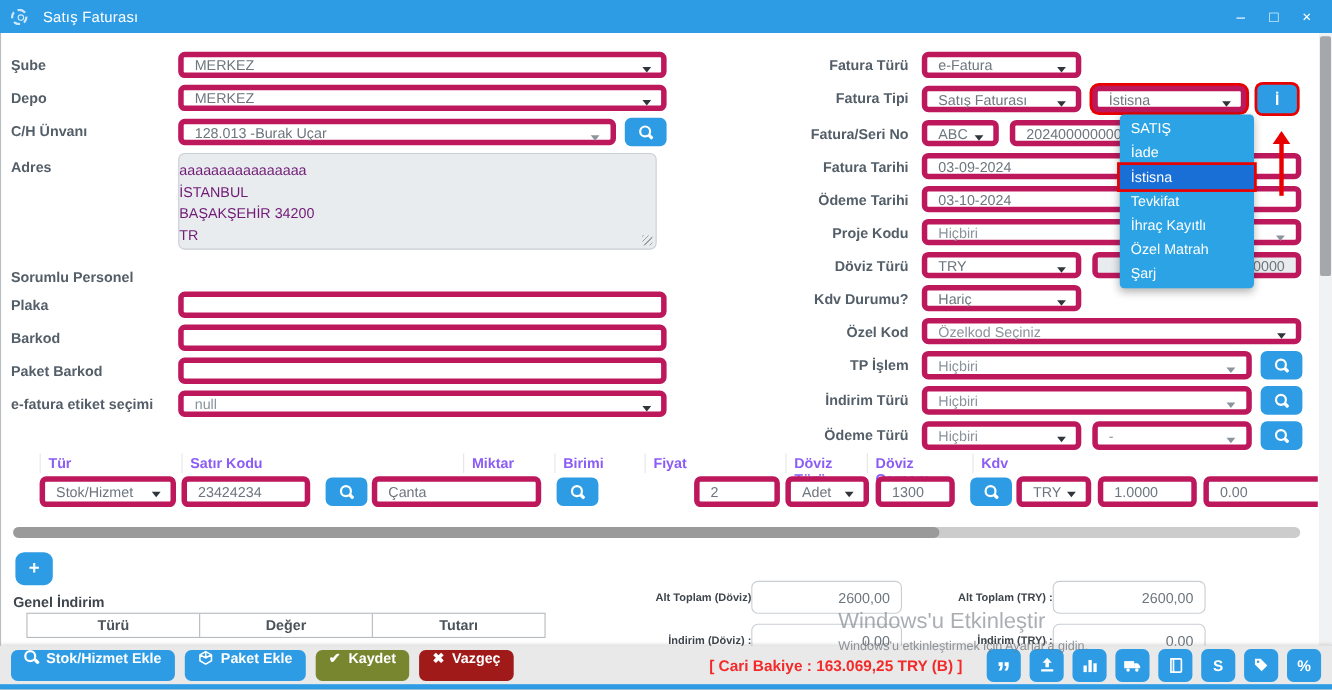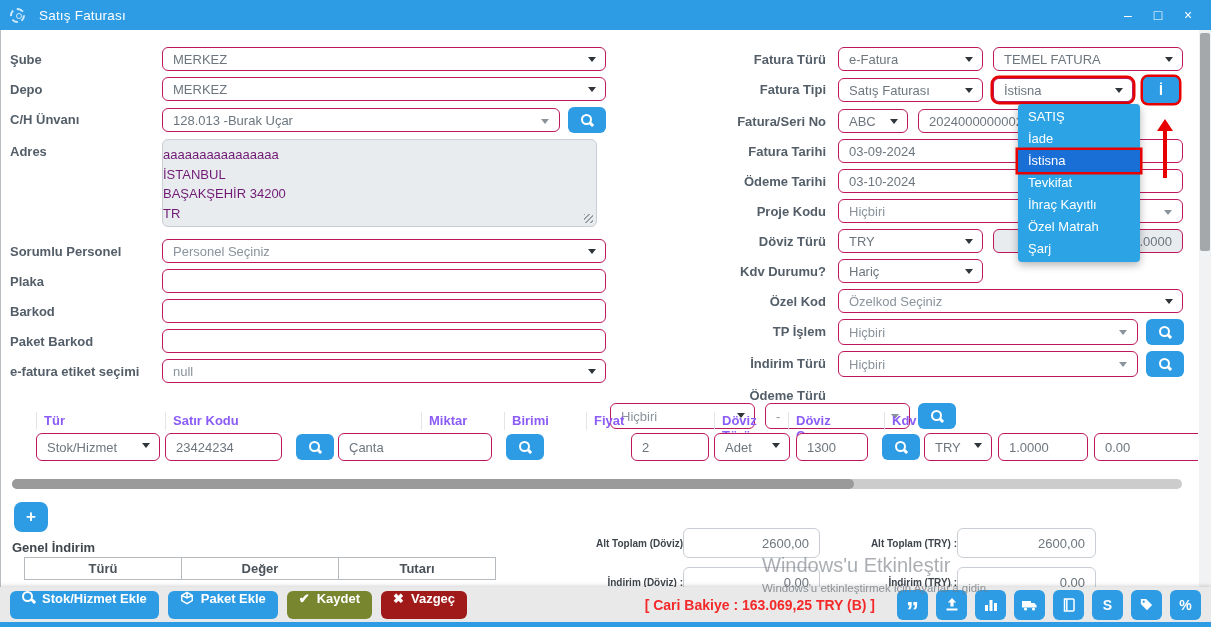--- a/index.html
+++ b/index.html
@@ -21,21 +21,21 @@
 
   
   .col { position:absolute; top:47px; }
   .left-col { left:10px; width:596px; }
   .right-col { left:610px; width:586px; }
   .frow { display:flex; align-items:flex-start; margin-bottom:6px; }
   .lbl { font-size:13px; font-weight:bold; color:#535e68; padding-top:5px; }
   .left-col .lbl { width:152px; }
   .right-col .lbl { width:228px; text-align:right; padding-right:12px; }
   .fzone { display:flex; align-items:center; flex:1; }
-  .fld { height:24px; border:1px solid #be185d; border-radius:6px; background:#fff; font-size:13px;
+  .fld { height:24px; border:5px solid #be185d; border-radius:6px; background:#fff; font-size:13px;
          color:#6d767e; display:flex; align-items:center; padding:0 22px 0 10px; position:relative; }
   .fld.noarrow { padding-right:10px; }
   .sel::after { content:""; position:absolute; right:9px; top:9px; border:4px solid transparent;
                 border-top:5px solid #2f353a; }
   .sel2::after { content:""; position:absolute; right:10px; top:10px; border:4px solid transparent;
                  border-top:5px solid #8b949c; }
   .ph { color:#8a939c; }
   .disabled { background:#e9ecef; }
   .right-al { justify-content:flex-end; padding-right:10px; }
   .grow { flex:1; }
@@ -180,23 +180,20 @@
       <span class="lbl">Adres</span>
       <div class="fzone">
           <div class="area">aaaaaaaaaaaaaaaa
 İSTANBUL
 BAŞAKŞEHİR 34200
 TR</div>
         </div>
     </div>
     <div class="frow" style="margin-top:12px;">
       <span class="lbl">Sorumlu Personel</span>
-      <div class="fzone">
-          <div class="fld sel grow ph">Personel Seçiniz</div>
-        </div>
     </div>
     <div class="frow">
       <span class="lbl">Plaka</span>
       <div class="fzone">
           <div class="fld noarrow grow"></div>
         </div>
     </div>
     <div class="frow">
       <span class="lbl">Barkod</span>
       <div class="fzone">
@@ -215,21 +212,20 @@
           <div class="fld sel grow ph">null</div>
         </div>
     </div>
   </div>
 
   <div class="col right-col">
     <div class="frow">
       <span class="lbl">Fatura Türü</span>
       <div class="fzone">
         <div class="fld sel w145">e-Fatura</div>
-        <div class="fld sel w190 gap10">TEMEL FATURA</div>
       </div>
     </div>
     <div class="frow">
       <span class="lbl">Fatura Tipi</span>
       <div class="fzone">
         <div class="fld sel w145">Satış Faturası</div>
         <div class="fld sel w140 gap10 red-box">İstisna</div>
         <div class="info-btn gap10 red-box">İ</div>
       </div>
     </div>
@@ -288,21 +284,21 @@
     </div>
     <div class="frow" style="height:26px;">
       <span class="lbl">İndirim Türü</span>
       <div class="fzone">
         <div class="fld sel2 w300 ph" style="height:26px;">Hiçbiri</div>
         <div class="sq-btn gap8">
             <span class="mag"></span>
           </div>
       </div>
     </div>
-    <div class="frow" style="height:26px;flex-direction:column;">
+    <div class="frow" style="height:26px;">
       <span class="lbl">Ödeme Türü</span>
       <div class="fzone">
         <div class="fld sel w145 ph" style="height:26px;">Hiçbiri</div>
         <div class="fld sel2 w145 gap10 ph" style="height:26px;">-</div>
         <div class="sq-btn gap8">
             <span class="mag"></span>
           </div>
       </div>
     </div>
   </div>

